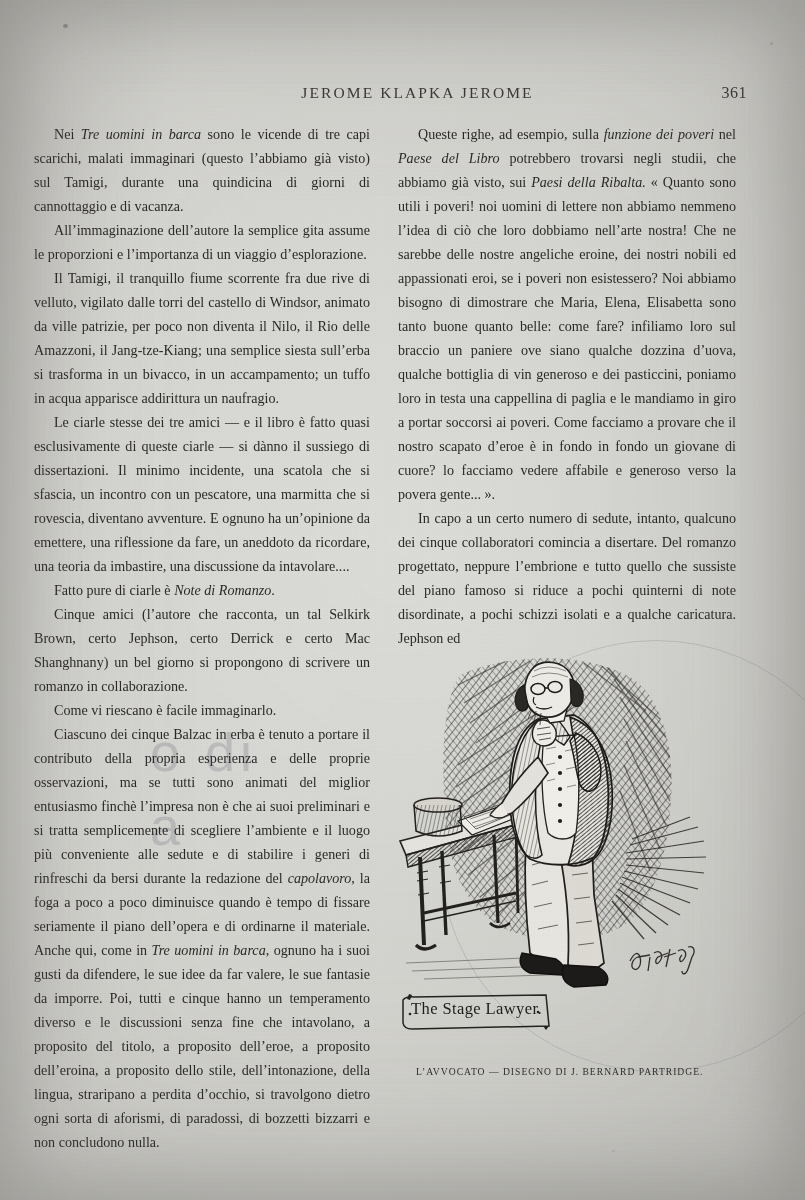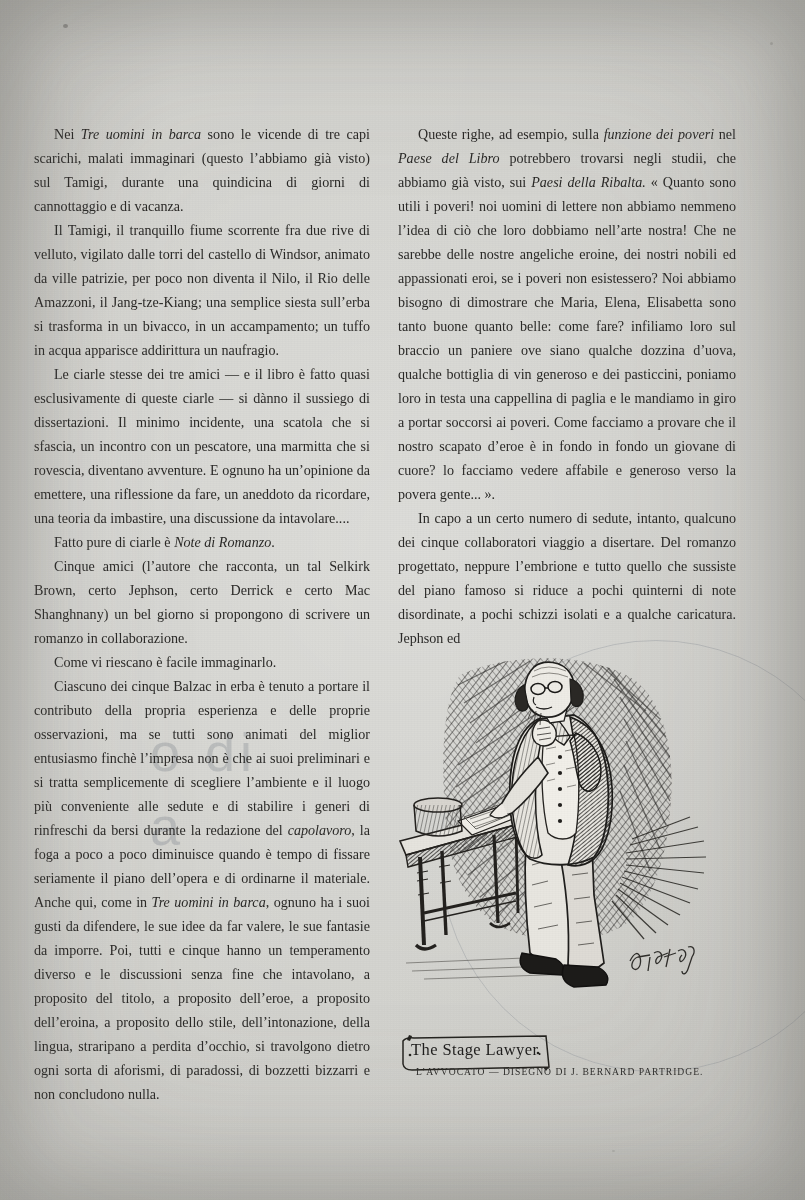--- a/index.html
+++ b/index.html
@@ -141,21 +141,20 @@
     color: #2f2e2c;
     white-space: nowrap;
   }
 
   .stage-label {
     position: absolute;
     left: 400px;
     top: 993px;
     width: 152px;
     height: 38px;
-    margin-top: 41px;
   }
   .stage-label-text {
     position: absolute;
     left: 11px;
     top: 6px;
     font-family: "Liberation Serif", serif;
     font-size: 16.5px;
     letter-spacing: 0.4px;
     color: #1f1e1d;
     white-space: nowrap;
@@ -175,34 +174,39 @@
       <span>ve</span>
     </div>
     <div style="position:absolute;left:0px;top:92px;">
       <span>a</span>
     </div>
     <div style="position:absolute;left:408px;top:92px;">
       <span>e</span>
     </div>
   </div>
 
+  <div class="runhead">
+    <div class="runhead-title">JEROME KLAPKA JEROME</div>
+    <div class="runhead-folio">361</div>
+  </div>
 
   <div class="col col-left" id="col-left">
       <p>Nei <i>Tre uomini in barca</i> sono le vicende di tre capi scarichi, malati immaginari (questo l’abbiamo già visto) sul Tamigi, durante una quindicina di giorni di cannottaggio e di vacanza.</p>
+      <p>All’immaginazione dell’autore la semplice gita assume le proporzioni e l’importanza di un viaggio d’esplorazione.</p>
       <p>Il Tamigi, il tranquillo fiume scorrente fra due rive di velluto, vigilato dalle torri del castello di Windsor, animato da ville patrizie, per poco non diventa il Nilo, il Rio delle Amazzoni, il Jang-tze-Kiang; una semplice siesta sull’erba si trasforma in un bivacco, in un accampamento; un tuffo in acqua apparisce addirittura un naufragio.</p>
       <p>Le ciarle stesse dei tre amici — e il libro è fatto quasi esclusivamente di queste ciarle — si dànno il sussiego di dissertazioni. Il minimo incidente, una scatola che si sfascia, un incontro con un pescatore, una marmitta che si rovescia, diventano avventure. E ognuno ha un’opinione da emettere, una riflessione da fare, un aneddoto da ricordare, una teoria da imbastire, una discussione da intavolare....</p>
       <p>Fatto pure di ciarle è <i>Note di Romanzo</i>.</p>
       <p>Cinque amici (l’autore che racconta, un tal Selkirk Brown, certo Jephson, certo Derrick e certo Mac Shanghnany) un bel giorno si propongono di scrivere un romanzo in collaborazione.</p>
       <p>Come vi riescano è facile immaginarlo.</p>
       <p>Ciascuno dei cinque Balzac in erba è tenuto a portare il contributo della propria esperienza e delle proprie osservazioni, ma se tutti sono animati del miglior entusiasmo finchè l’impresa non è che ai suoi preliminari e si tratta semplicemente di scegliere l’ambiente e il luogo più conveniente alle sedute e di stabilire i generi di rinfreschi da bersi durante la redazione del <i>capolavoro</i>, la foga a poco a poco diminuisce quando è tempo di fissare seriamente il piano dell’opera e di ordinarne il materiale. Anche qui, come in <i>Tre uomini in barca</i>, ognuno ha i suoi gusti da difendere, le sue idee da far valere, le sue fantasie da imporre. Poi, tutti e cinque hanno un temperamento diverso e le discussioni senza fine che intavolano, a proposito del titolo, a proposito dell’eroe, a proposito dell’eroina, a proposito dello stile, dell’intonazione, della lingua, straripano a perdita d’occhio, si travolgono dietro ogni sorta di aforismi, di paradossi, di bozzetti bizzarri e non concludono nulla.</p>
     </div>
 
   <div class="col col-right" id="col-right">
       <p>Queste righe, ad esempio, sulla <i>funzione dei poveri</i> nel <i>Paese del Libro</i> potrebbero trovarsi negli studii, che abbiamo già visto, sui <i>Paesi della Ribalta.</i> « Quanto sono utili i poveri! noi uomini di lettere non abbiamo nemmeno l’idea di ciò che loro dobbiamo nell’arte nostra! Che ne sarebbe delle nostre angeliche eroine, dei nostri nobili ed appassionati eroi, se i poveri non esistessero? Noi abbiamo bisogno di dimostrare che Maria, Elena, Elisabetta sono tanto buone quanto belle: come fare? infiliamo loro sul braccio un paniere ove siano qualche dozzina d’uova, qualche bottiglia di vin generoso e dei pasticcini, poniamo loro in testa una cappellina di paglia e le mandiamo in giro a portar soccorsi ai poveri. Come facciamo a provare che il nostro scapato d’eroe è in fondo in fondo un giovane di cuore? lo facciamo vedere affabile e generoso verso la povera gente... ».</p>
-      <p>In capo a un certo numero di sedute, intanto, qualcuno dei cinque collaboratori viaggio a disertare. Del romanzo progettato, neppure l’embrione e tutto quello che sussiste del piano famoso si riduce a pochi quinterni di note disordinate, a pochi schizzi isolati e a qualche caricatura. Jephson ed</p>
+      <p>In capo a un certo numero di sedute, intanto, qualcuno dei cinque collaboratori comincia a disertare. Del romanzo progettato, neppure l’embrione e tutto quello che sussiste del piano famoso si riduce a pochi quinterni di note disordinate, a pochi schizzi isolati e a qualche caricatura. Jephson ed</p>
     </div>
 
   <div class="illus">
     <svg viewBox="0 0 340 355" xmlns="http://www.w3.org/2000/svg">
       <defs>
         <pattern id="hatchA" width="6" height="6" patternUnits="userSpaceOnUse" patternTransform="rotate(38)">
           <line x1="0" y1="0" x2="0" y2="6" stroke="#2b2a28" stroke-width="1.5" opacity="0.75"></line>
         </pattern>
         <pattern id="hatchB" width="5" height="5" patternUnits="userSpaceOnUse" patternTransform="rotate(-40)">
           <line x1="0" y1="0" x2="0" y2="5" stroke="#2b2a28" stroke-width="1.2" opacity="0.55"></line>

